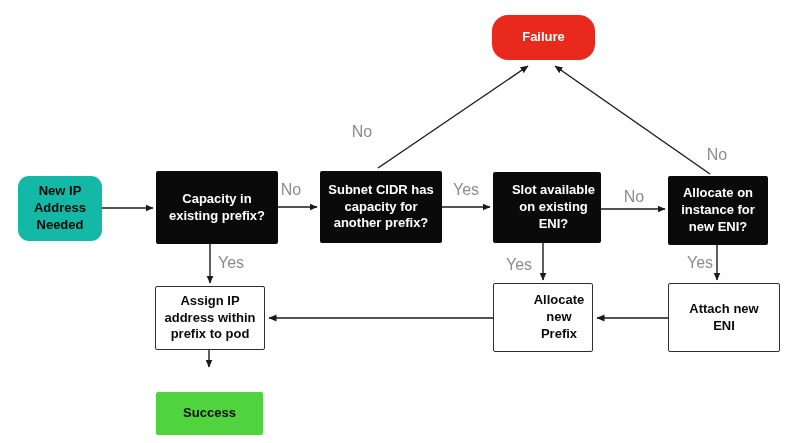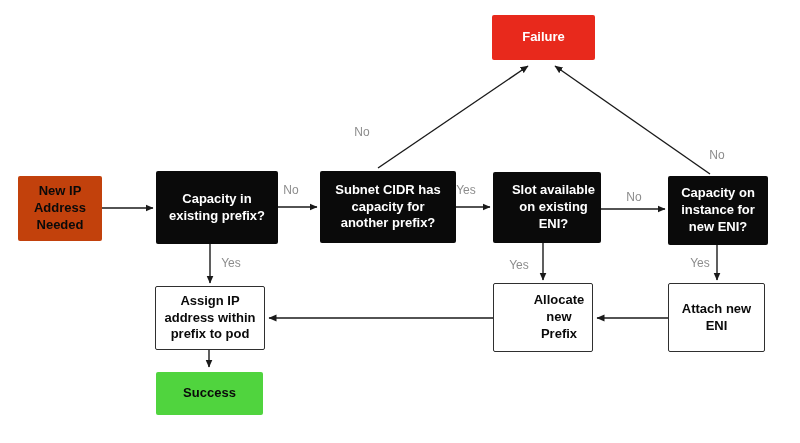--- a/index.html
+++ b/index.html
@@ -31,55 +31,56 @@
     line-height: 1.3;
     border-radius: 2px;
     box-sizing: border-box;
   }
   .node .lbl { white-space: pre-line; }
   .node-decision {
     background: #0a0a0a;
     color: #ffffff;
   }
   .node-start {
-    background: #c2410c;
+    background: #14b8a6;
     color: #0a0a0a;
+    border-radius: 11px;
   }
   .node-failure {
     background: #e8291c;
     color: #ffffff;
   }
   .node-success {
     background: #50d43e;
     color: #0a0a0a;
   }
   .node-process {
     background: #ffffff;
     color: #0a0a0a;
     border: 1.5px solid #2f2f2f;
   }
   .edge-label {
     position: absolute;
-    font-size: 12px;
+    font-size: 16px;
     color: #8c8c8c;
     transform: translate(-50%, -50%);
     white-space: nowrap;
     text-align: center;
   }
   
   #n-start            { left: 18px;  top: 176px; width: 84px;  height: 65px; }
   #n-capacity-prefix  { left: 156px; top: 171px; width: 122px; height: 73px; }
-  #n-subnet-cidr      { left: 320px; top: 171px; width: 136px; height: 72px; }
+  #n-subnet-cidr      { left: 320px; top: 171px; width: 122px; height: 72px; }
   #n-slot-eni         { left: 493px; top: 172px; width: 108px; height: 71px; padding-left: 13px; }
   #n-capacity-instance{ left: 668px; top: 176px; width: 100px; height: 69px; }
-  #n-failure          { left: 492px; top: 15px;  width: 103px; height: 45px; }
+  #n-failure          { left: 492px; top: 15px;  width: 103px; height: 45px; border-radius: 16px; }
   #n-assign-ip        { left: 155px; top: 286px; width: 110px; height: 64px; justify-content: center; }
   #n-allocate-prefix  { left: 493px; top: 283px; width: 100px; height: 69px; padding-left: 32px; }
-  #n-attach-eni       { left: 668px; top: 283px; width: 97px;  height: 69px; }
-  #n-success          { left: 156px; top: 372px; width: 107px; height: 43px; text-align: center; }
+  #n-attach-eni       { left: 668px; top: 283px; width: 112px;  height: 69px; }
+  #n-success          { left: 156px; top: 392px; width: 107px; height: 43px; text-align: center; }
   
   #el-cap-no     { left: 291px; top: 190px; }
   #el-subnet-yes { left: 466px; top: 190px; }
   #el-slot-no    { left: 634px; top: 197px; }
   #el-subnet-no  { left: 362px; top: 132px; }
   #el-inst-no    { left: 717px; top: 155px; }
   #el-cap-yes    { left: 231px; top: 263px; }
   #el-slot-yes   { left: 519px; top: 265px; }
   #el-inst-yes   { left: 700px; top: 263px; }
 </style>
@@ -121,21 +122,21 @@
     <span class="lbl">Subnet CIDR has
 capacity for
 another prefix?</span>
   </div>
   <div class="node node-decision" id="n-slot-eni">
     <span class="lbl">Slot available
 on existing
 ENI?</span>
   </div>
   <div class="node node-decision" id="n-capacity-instance">
-    <span class="lbl">Capacity on
+    <span class="lbl">Allocate on
 instance for
 new ENI?</span>
   </div>
   <div class="node node-failure" id="n-failure">
     <span class="lbl">Failure</span>
   </div>
   <div class="node node-process" id="n-assign-ip">
     <span class="lbl">Assign IP
 address within
 prefix to pod</span>

